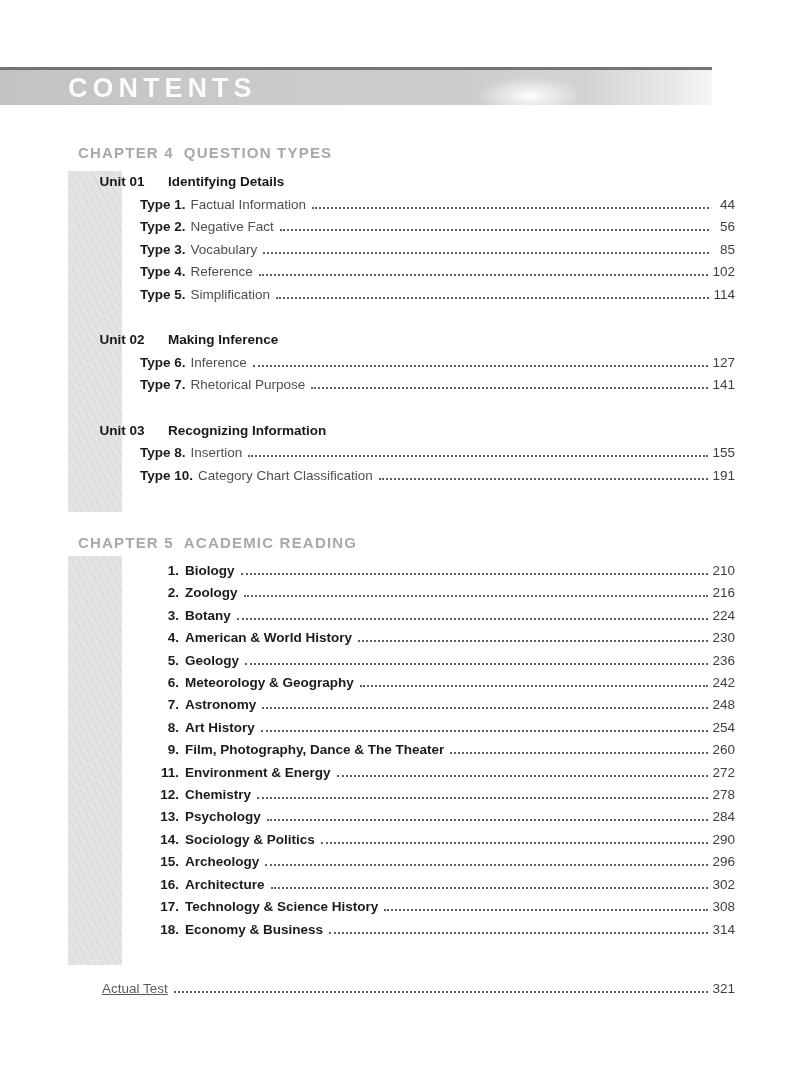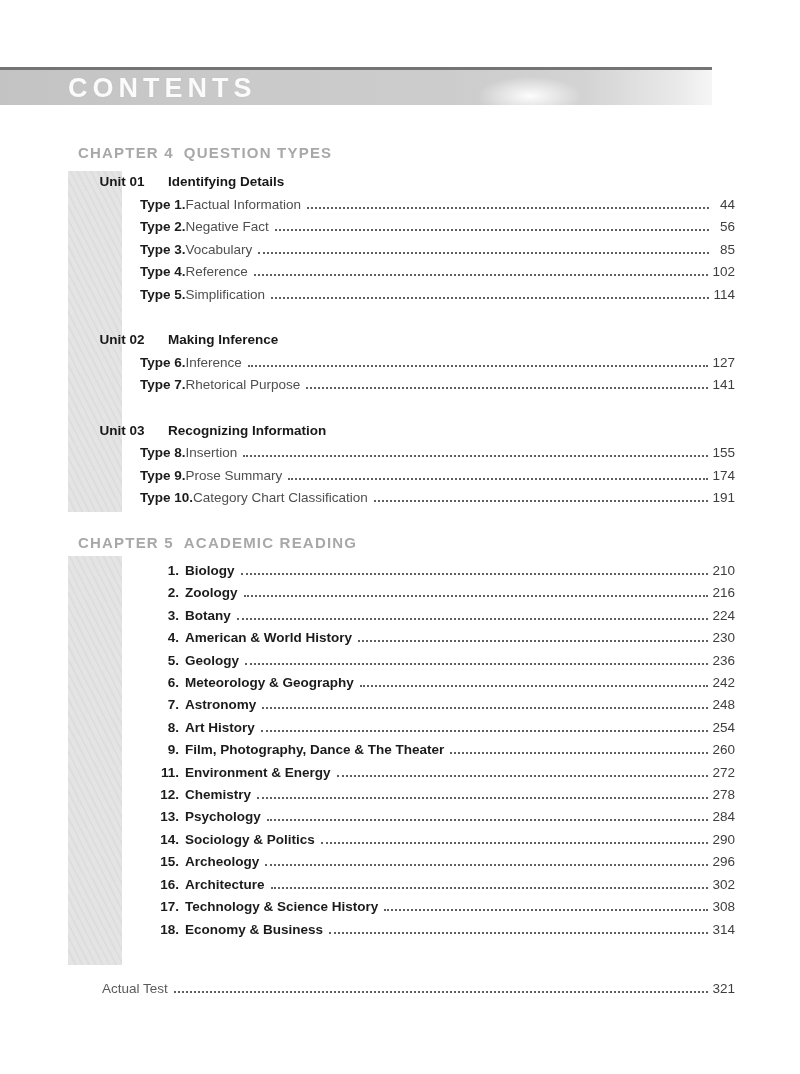--- a/index.html
+++ b/index.html
@@ -48,35 +48,35 @@
   .row { position:relative; display:flex; align-items:baseline; line-height:22.5px; font-size:13.5px; white-space:nowrap;padding-left:27px; }
   .items-block .row { line-height:22.4px; }
 
   .unit-group + .unit-group { margin-top:23px; }
 
   .unit-label { display:inline-block; width:54px; text-align:center; font-weight:bold; color:#181818; }
   .unit-title { margin-left:19px; font-weight:bold; color:#181818; }
 
   .type-row  { padding-left:72px; }
   .type-label { font-weight:bold; color:#1b1b1b; }
-  .type-title { color:#4f4f4f; }
+  .type-title { margin-left:5px; color:#4f4f4f; }
 
   .item-num   { display:inline-block; width:84px; text-align:right; font-weight:bold; color:#1b1b1b; }
   .item-title { margin-left:6px; font-weight:bold; color:#1b1b1b; }
 
   .dots {
     flex:1; min-width:20px;
     border-bottom:2px dotted #5f5f5f;
     margin:0 4px 0 6px;
   }
   .pagenum { color:#3e3e3e; text-align:right; min-width:22px; }
 
   
   .actual-row { position:absolute; left:75px; right:65px; top:978px; }
-  .actual-label { color:#5a5a5a; }
+  .actual-label { color:#5a5a5a;text-decoration:underline; }
 </style>
 </head>
 <body>
 
 <div class="page">
 
   <div class="contents-bar">
     <span class="contents-title">CONTENTS</span>
   </div>
 
@@ -148,26 +148,20 @@
         <span class="unit-label">Unit 03</span>
         <span class="unit-title">Recognizing Information</span>
       </div>
       <div class="row type-row">
         <span class="type-label">Type 8.</span>
         <span class="type-title">Insertion</span>
         <span class="dots"></span>
         <span class="pagenum">155</span>
       </div>
       <div class="row type-row">
-        <span class="type-label">Type 9.</span>
-        <span class="type-title">Prose Summary</span>
-        <span class="dots"></span>
-        <span class="pagenum">174</span>
-      </div>
-      <div class="row type-row">
         <span class="type-label">Type 10.</span>
         <span class="type-title">Category Chart Classification</span>
         <span class="dots"></span>
         <span class="pagenum">191</span>
       </div>
     </div>
   </div>
 
   <div class="chapter-heading ch5">
     <span>CHAPTER 5</span><span class="chapter-title-text">ACADEMIC READING</span>

